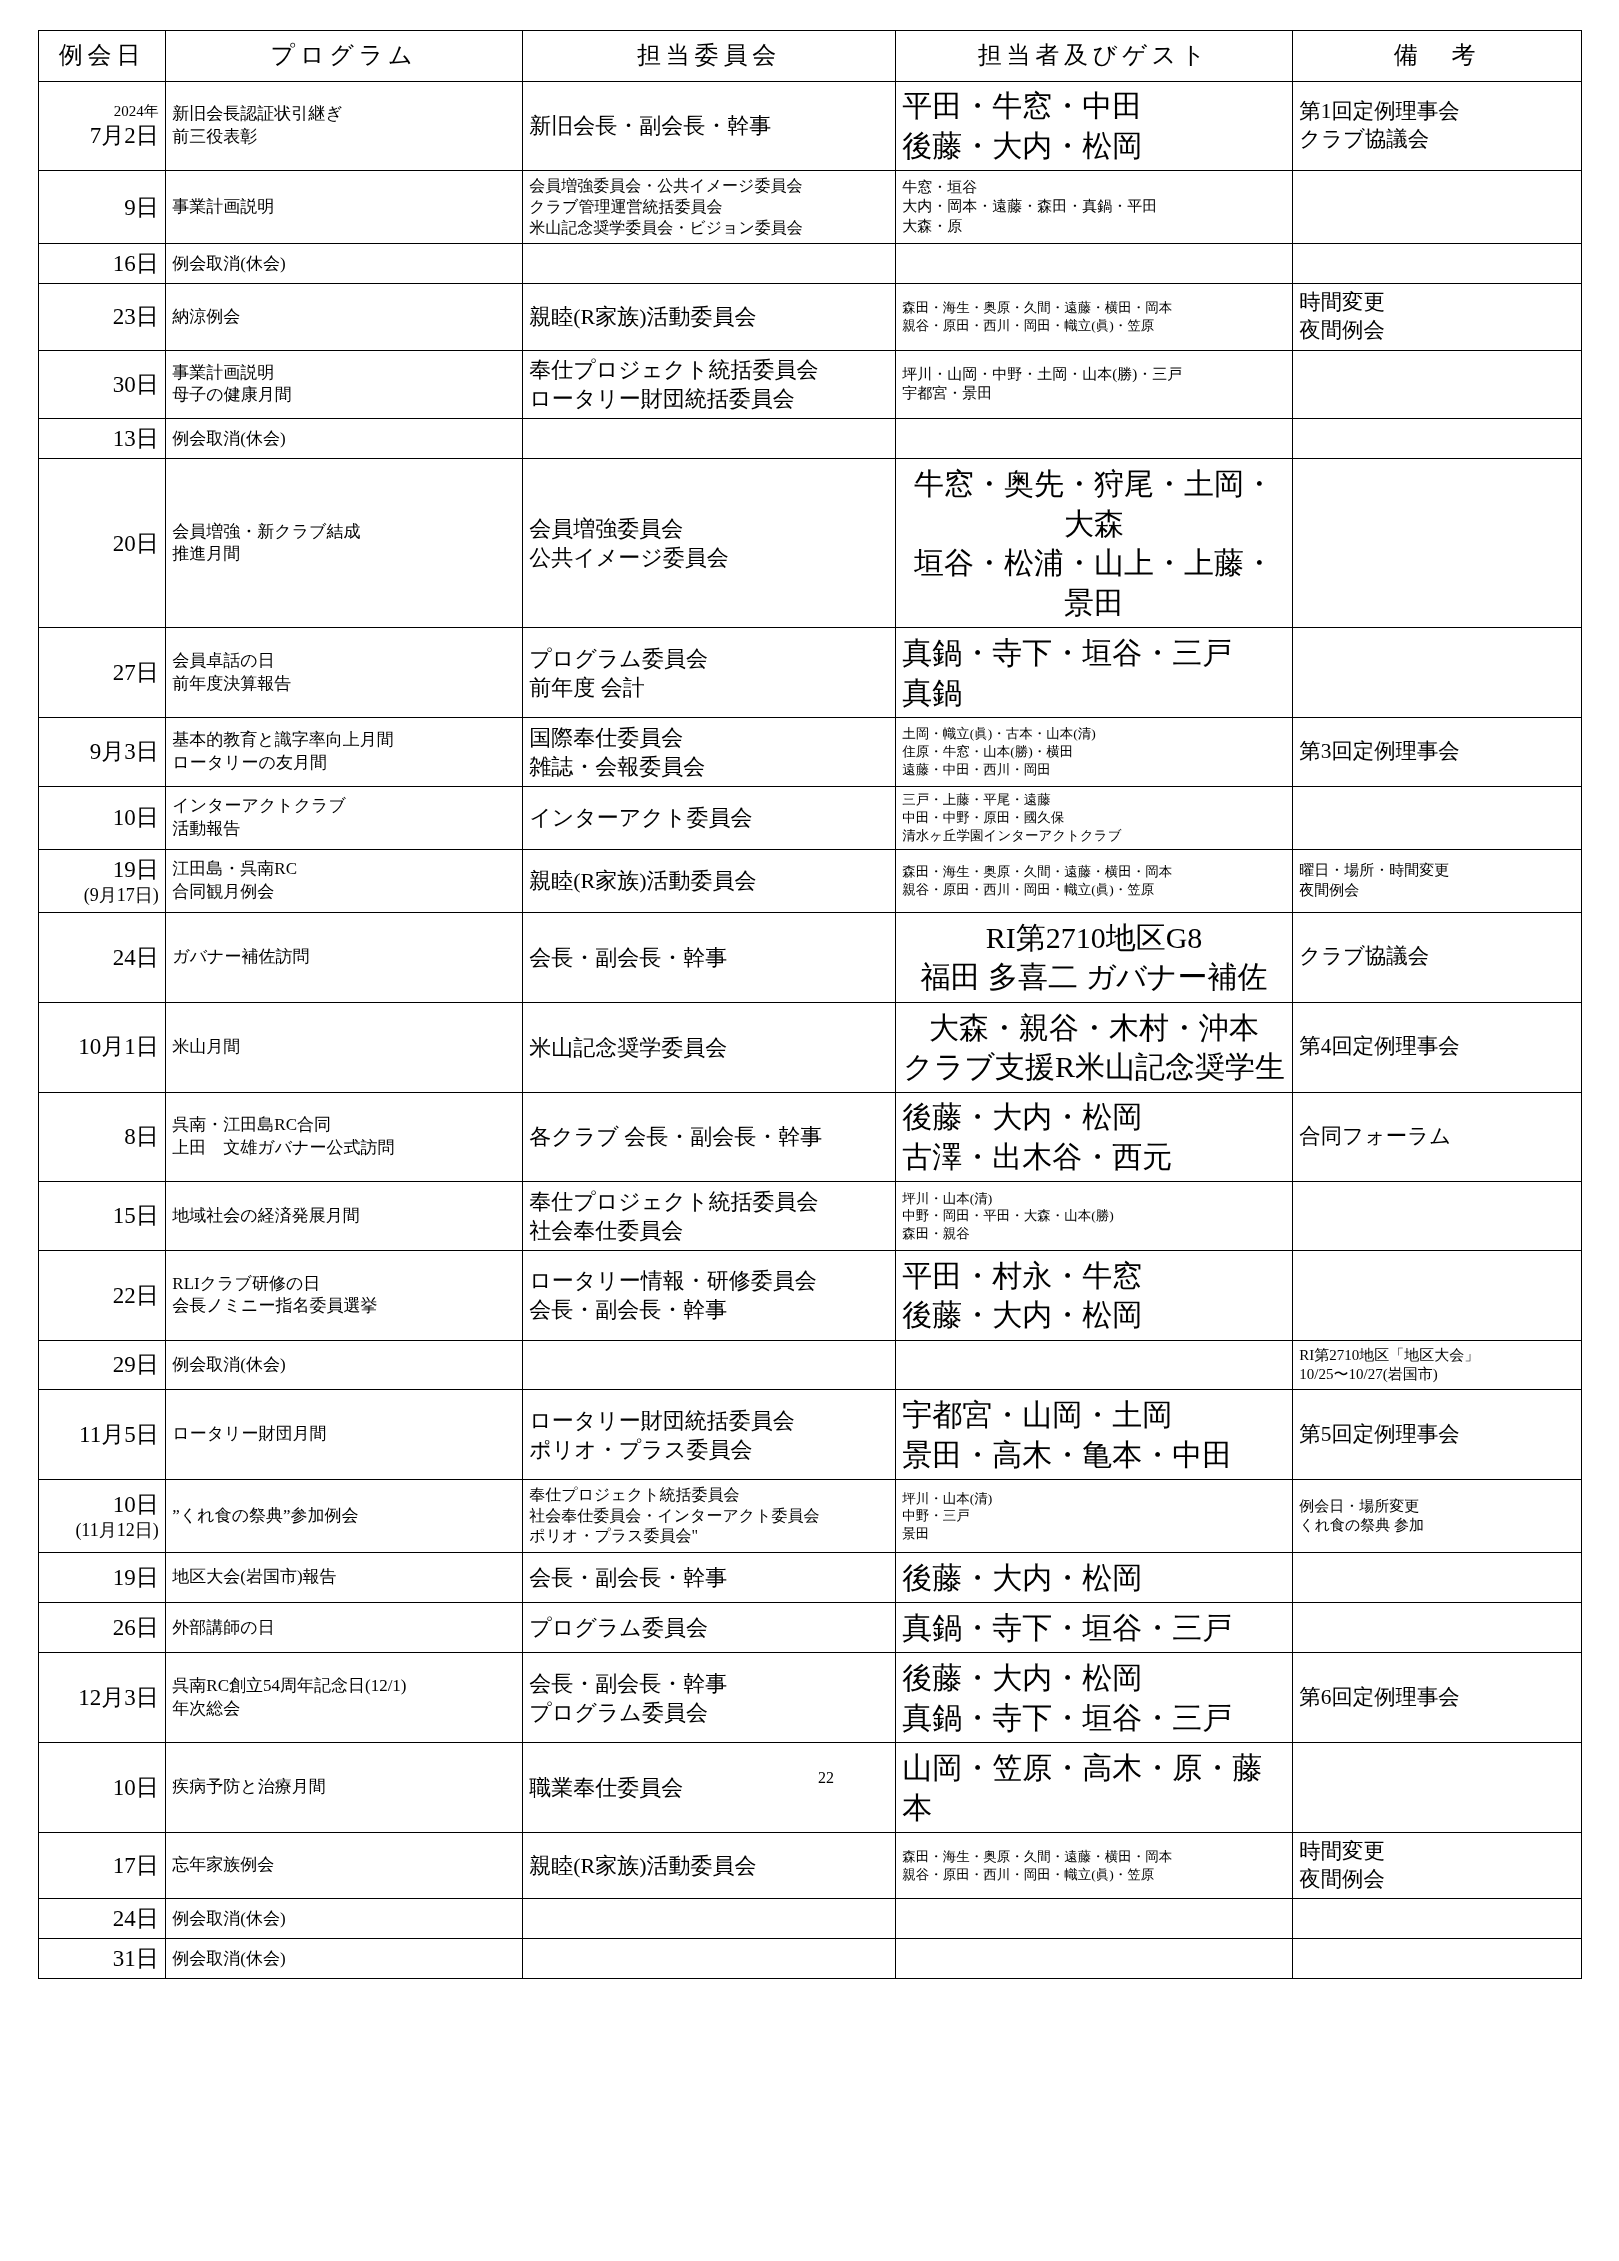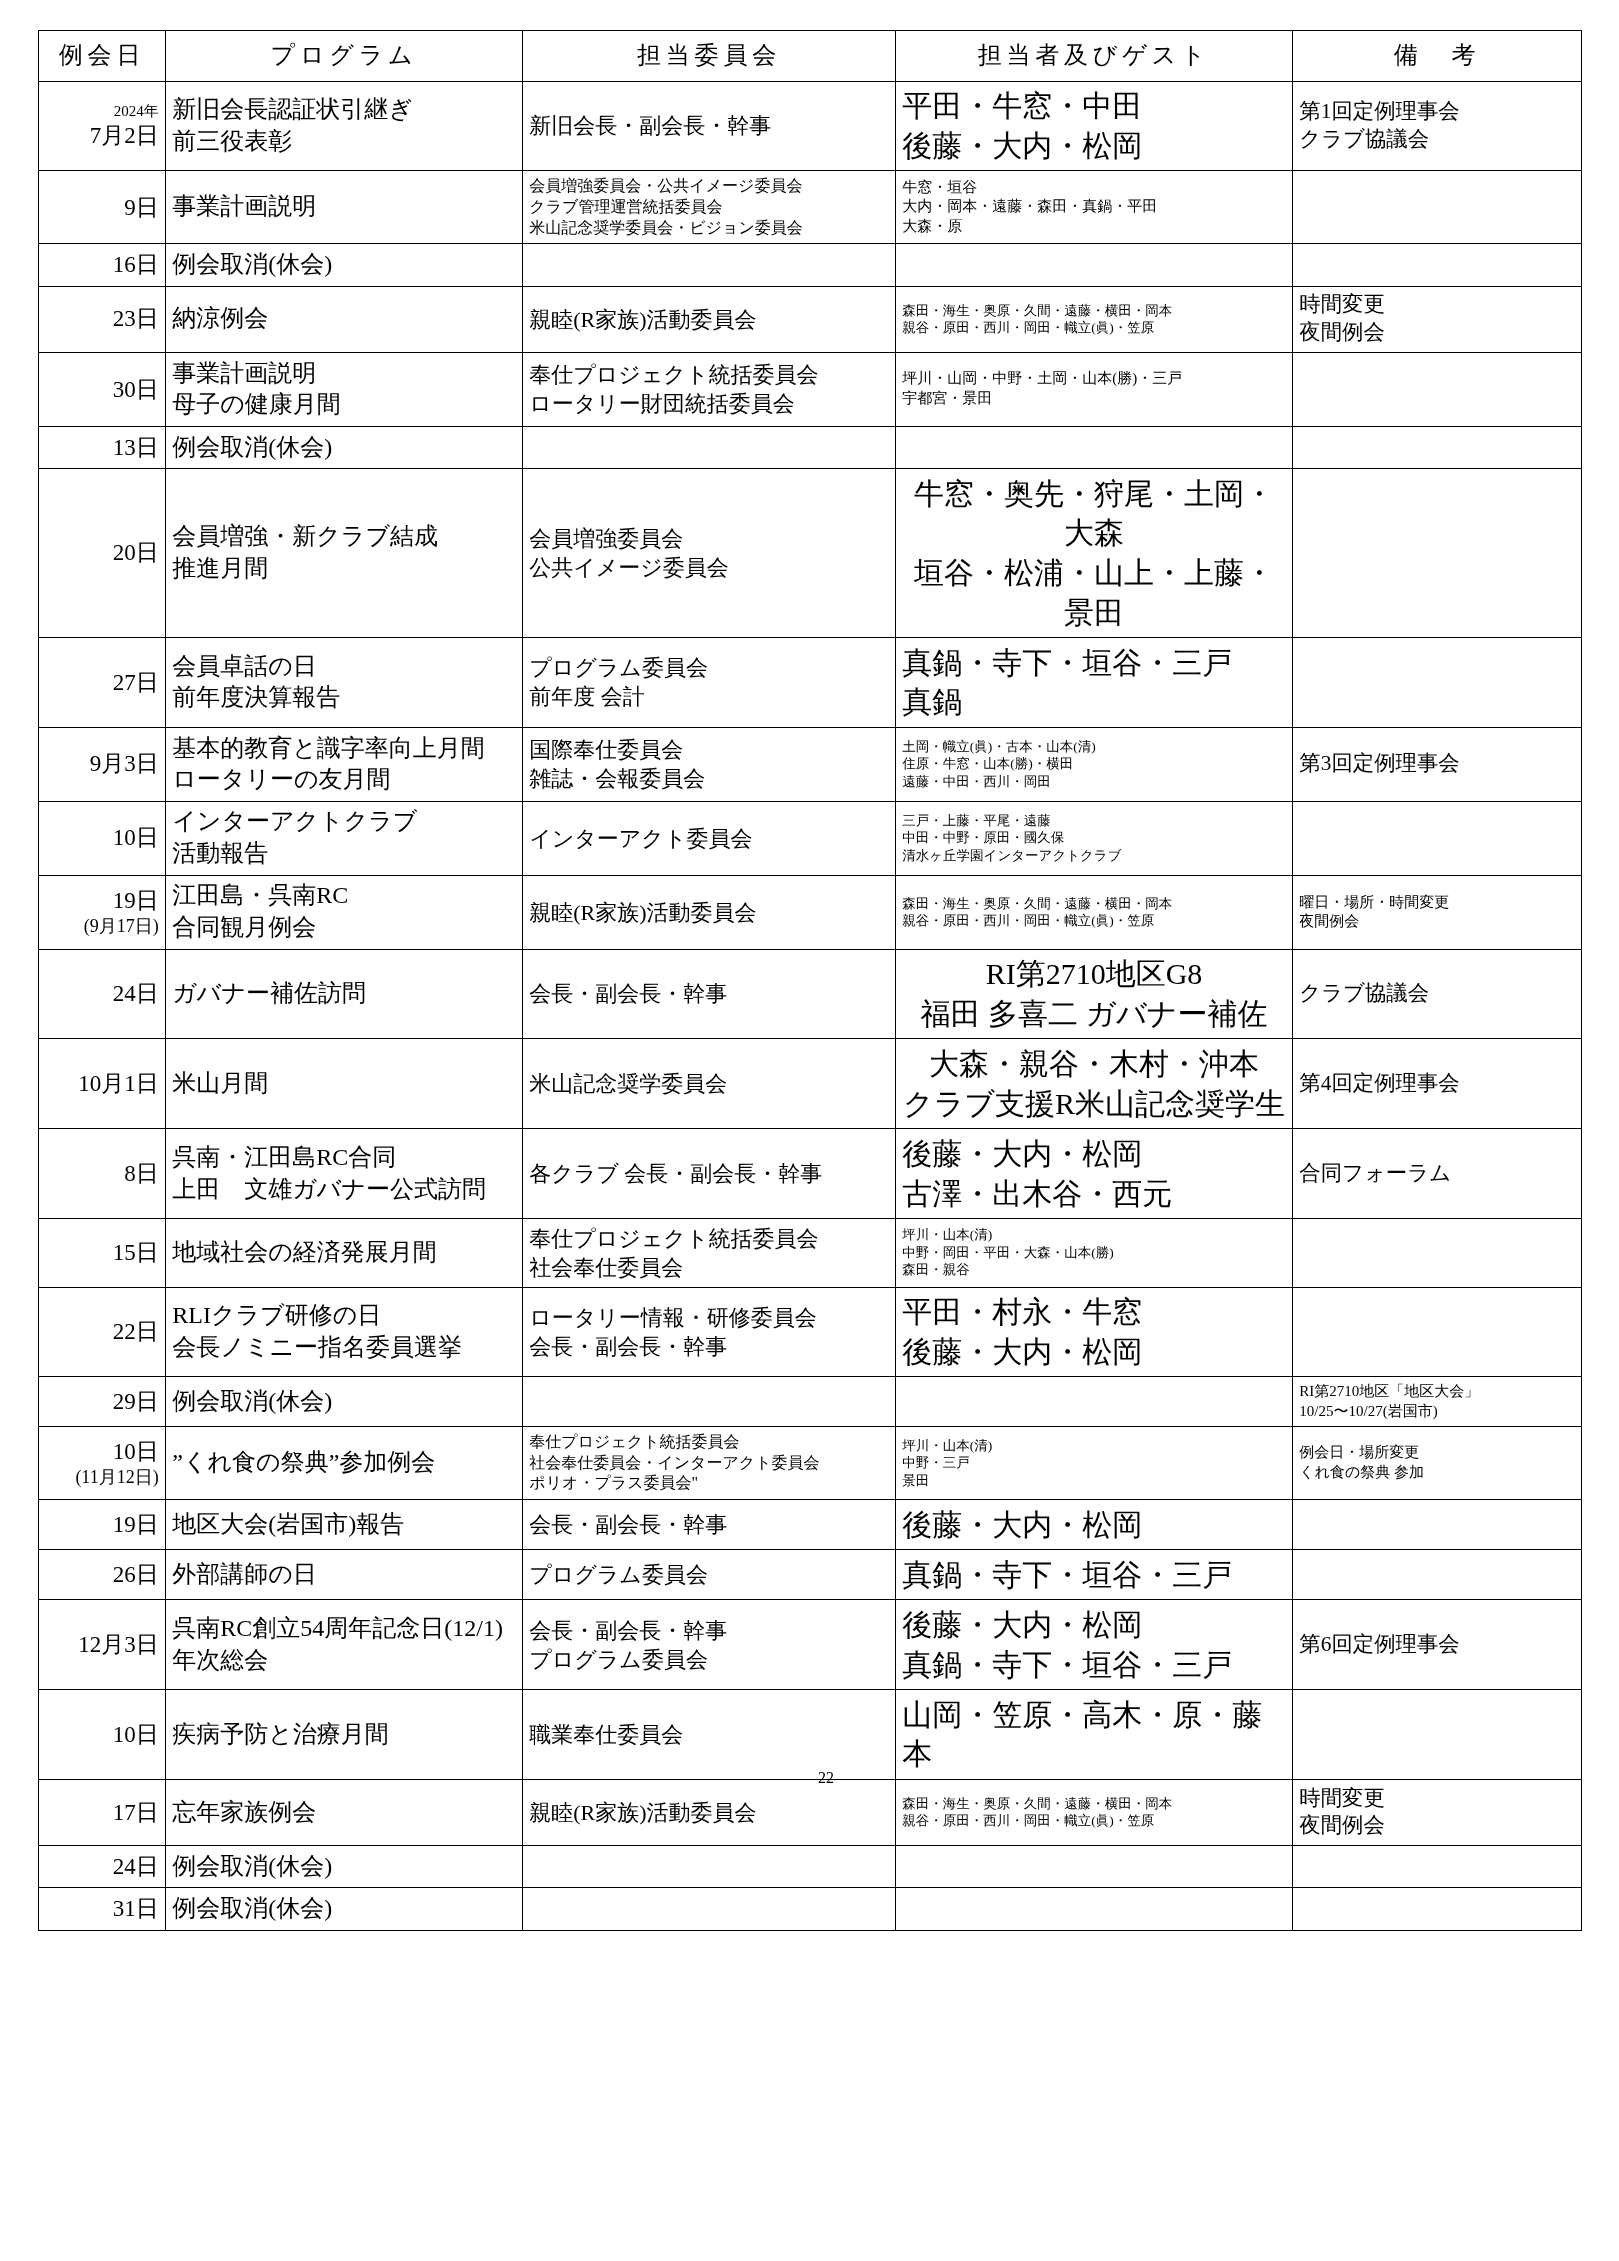--- a/index.html
+++ b/index.html
@@ -65,21 +65,21 @@
     font-size: 15px;
     text-align: right;
     letter-spacing: 0px;
   }
   td.date .sub {
     display: block;
     font-size: 18px;
     text-align: right;
   }
   td.prog {
-    font-size: 24px;
+    font-size: 17px;
     line-height: 1.32;
     padding-left: 12.7px;
   }
   td.comm {
     font-size: 22px;
     line-height: 1.32;
     padding-left: 12.7px;
   }
   td.comm.sm {
     font-size: 16px;
@@ -443,20 +443,39 @@
           </td>
           <td class="comm"></td>
           <td class="guest lft"></td>
           <td class="note sm">
             <span class="ln">RI第2710地区「地区大会」</span>
             <span class="ln">10/25〜10/27(岩国市)</span>
           </td>
         </tr>
         <tr>
           <td class="date">
+            <span class="ln">11月5日</span>
+          </td>
+          <td class="prog">
+            <span class="ln">ロータリー財団月間</span>
+          </td>
+          <td class="comm">
+            <span class="ln">ロータリー財団統括委員会</span>
+            <span class="ln">ポリオ・プラス委員会</span>
+          </td>
+          <td class="guest lft">
+            <span class="ln">宇都宮・山岡・土岡</span>
+            <span class="ln">景田・高木・亀本・中田</span>
+          </td>
+          <td class="note">
+            <span class="ln">第5回定例理事会</span>
+          </td>
+        </tr>
+        <tr>
+          <td class="date">
             <span class="ln">10日</span>
             <span class="sub">(11月12日)</span>
           </td>
           <td class="prog">
             <span class="ln">”くれ食の祭典”参加例会</span>
           </td>
           <td class="comm sm">
             <span class="ln">奉仕プロジェクト統括委員会</span>
             <span class="ln">社会奉仕委員会・インターアクト委員会</span>
             <span class="ln">ポリオ・プラス委員会"</span>

